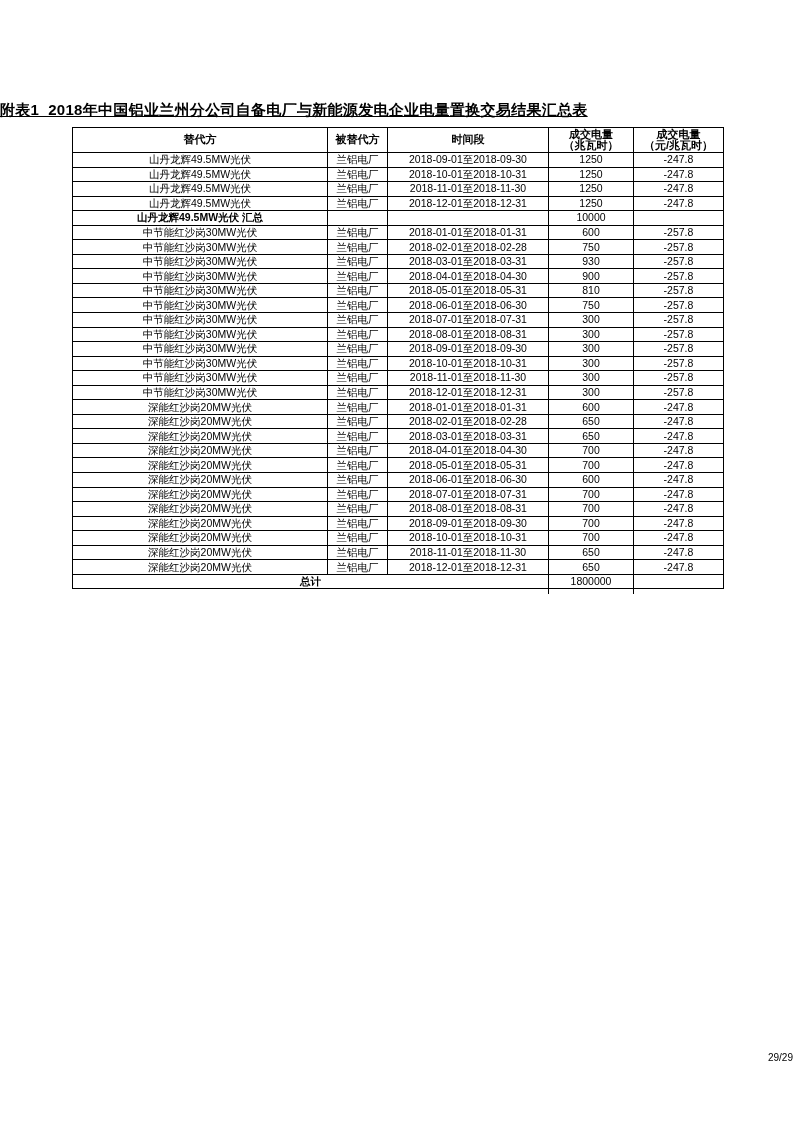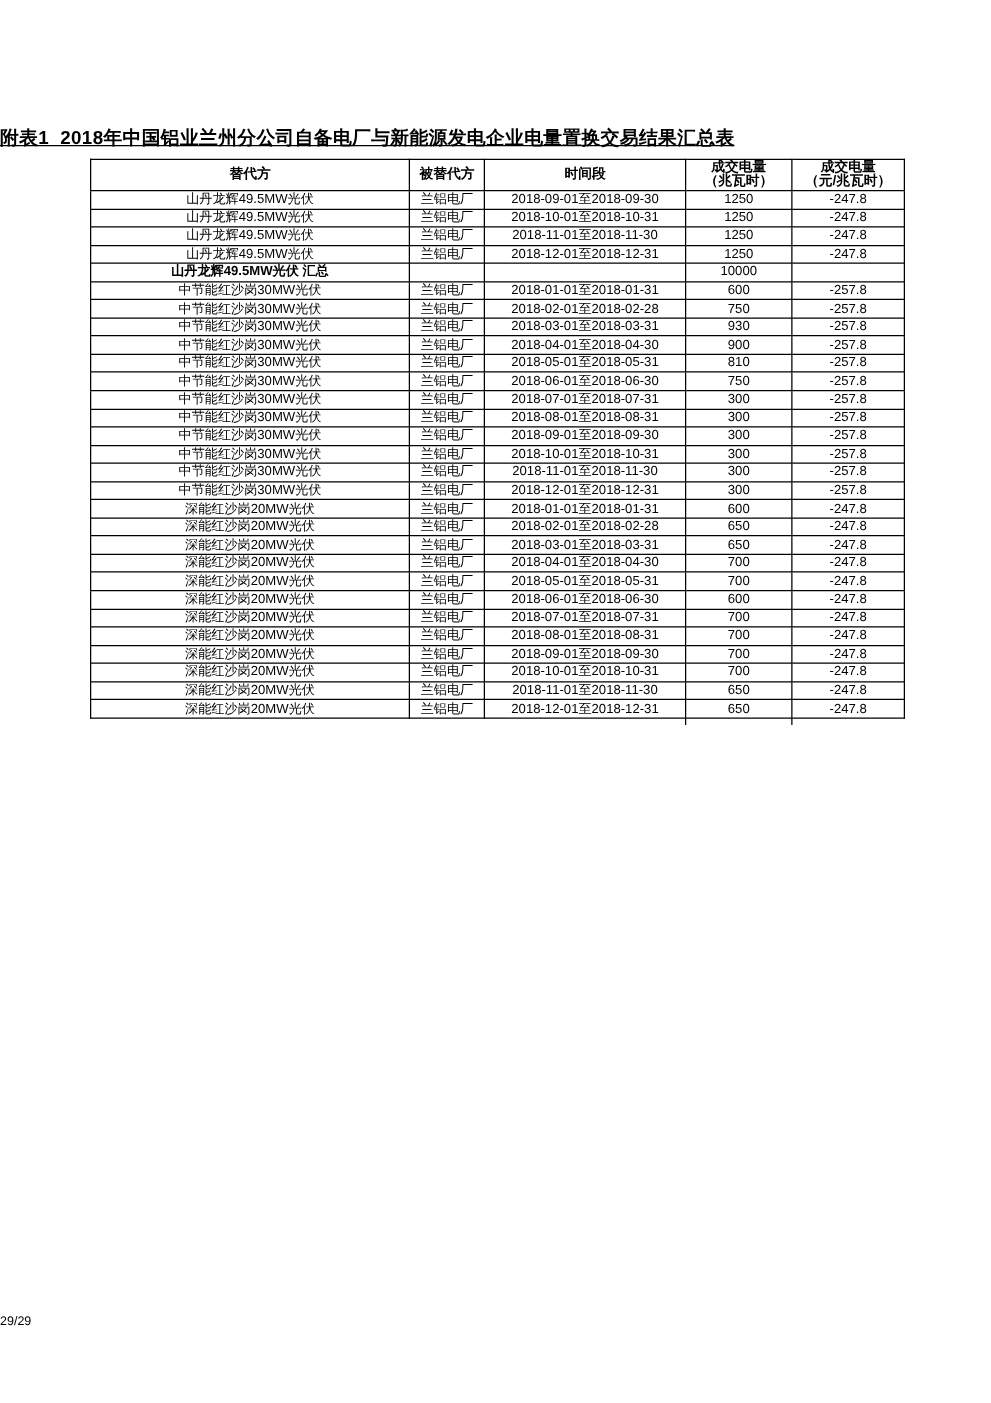--- a/index.html
+++ b/index.html
@@ -54,21 +54,21 @@
     top:100%;
     width:1px;
     height:5px;
     background:#000;
   }
   .stub-1 { left:476px; }
   .stub-2 { left:561px; }
   .page-footer {
     position:absolute;
     top:1052px; left:0; width:100%;
-    text-align:left;
+    text-align:right;
     font-size:10px;
   }
 </style>
 </head>
 <body>
 
 <div class="doc-title">附表1  2018年中国铝业兰州分公司自备电厂与新能源发电企业电量置换交易结果汇总表</div>
 
 <div class="table-wrap">
   <table>
@@ -297,19 +297,24 @@
           <td>650</td>
           <td>-247.8</td>
         </tr>
         <tr>
           <td>深能红沙岗20MW光伏</td>
           <td>兰铝电厂</td>
           <td>2018-12-01至2018-12-31</td>
           <td>650</td>
           <td>-247.8</td>
         </tr>
+        <tr>
+          <td colspan="3" class="bold">总计</td>
+          <td>1800000</td>
+          <td></td>
+        </tr>
       </tbody>
   </table>
   <div class="stub stub-1"></div>
   <div class="stub stub-2"></div>
 </div>
 
 <div class="page-footer">29/29</div>
 
 </body></html>

